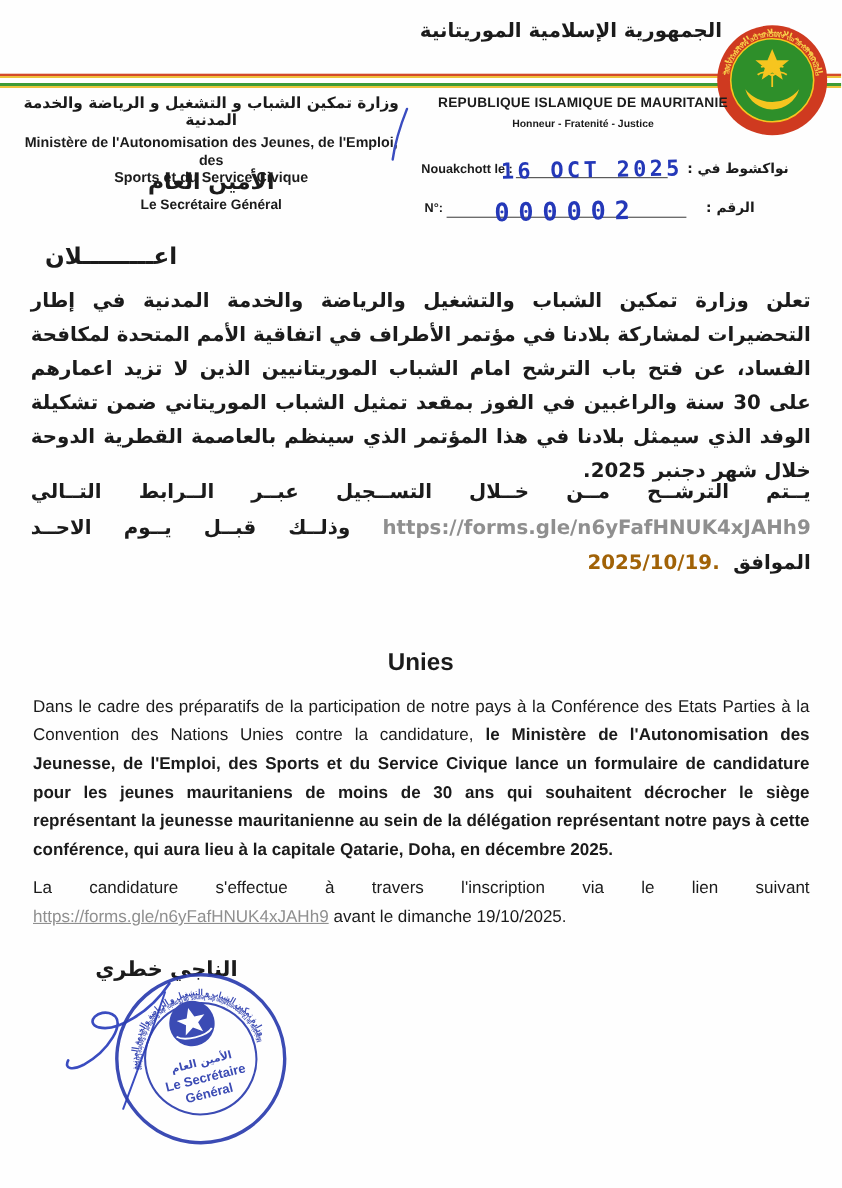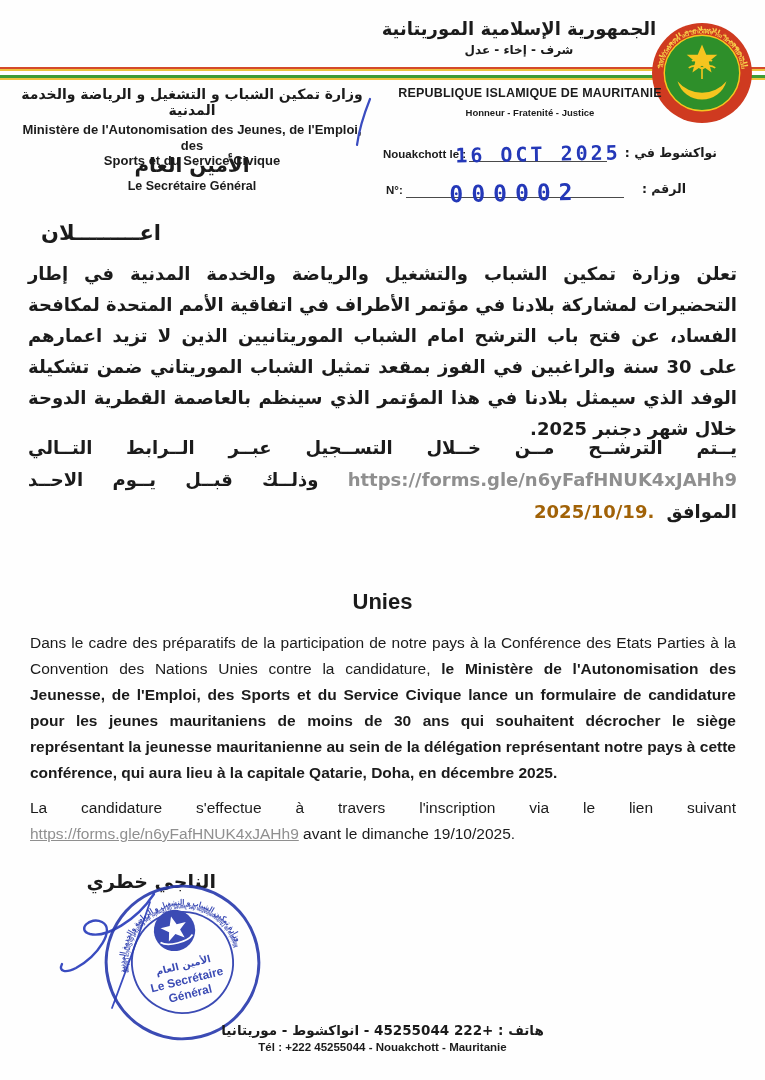--- a/index.html
+++ b/index.html
@@ -86,21 +86,20 @@
   .footer-ar { font-size:13.5px; font-weight:bold; direction:rtl; }
   .footer-fr { font-size:11.5px; font-weight:bold; margin-top:3px; }
 </style>
 </head>
 <body>
 
 <div class="page">
 
   <div class="republic-block ar">
     <div class="republic-ar">الجمهورية الإسلامية الموريتانية</div>
-    <div class="motto-ar">شرف - إخاء - عدل</div>
   </div>
 
   <div class="flag-band"></div>
 
   <svg class="emblem" viewBox="0 0 102 100">
     <circle cx="51" cy="50" r="49" fill="#cf3a20"></circle>
     <circle cx="51" cy="50" r="37" fill="#2e8f2a" stroke="#f6c51f" stroke-width="1.4"></circle>
     <defs>
       <path id="sealTop" d="M 9,50 A 42,42 0 0 1 93,50"></path>
       <path id="sealBottom" d="M 93,50 A 42,42 0 0 0 9,50"></path>
@@ -199,18 +198,14 @@
       </text>
       <circle cx="80" cy="48" r="20" fill="#2b3cae"></circle>
       <polygon fill="#ffffff" points="80,34 83.5,42.6 92.6,42.6 85.5,48.3 87.9,57 80,51.6 72.1,57 74.5,48.3 67.4,42.6 76.5,42.6"></polygon>
       <path d="M64,56 C70,62 90,62 96,56" stroke="#ffffff" stroke-width="1.6" fill="none"></path>
       <text x="80" y="86" text-anchor="middle" font-size="9.5" font-weight="bold" class="ar">الأمين العام</text>
       <text x="80" y="101" text-anchor="middle" font-size="11.5" font-weight="bold">Le Secrétaire</text>
       <text x="80" y="115" text-anchor="middle" font-size="11.5" font-weight="bold">Général</text>
     </g>
   </svg>
 
-  <div class="footer">
-    <div class="footer-ar ar">هاتف : +222 45255044 - انواكشوط - موريتانيا</div>
-    <div class="footer-fr">Tél : +222 45255044 - Nouakchott - Mauritanie</div>
-  </div>
 
 </div>
 
 </body></html>

